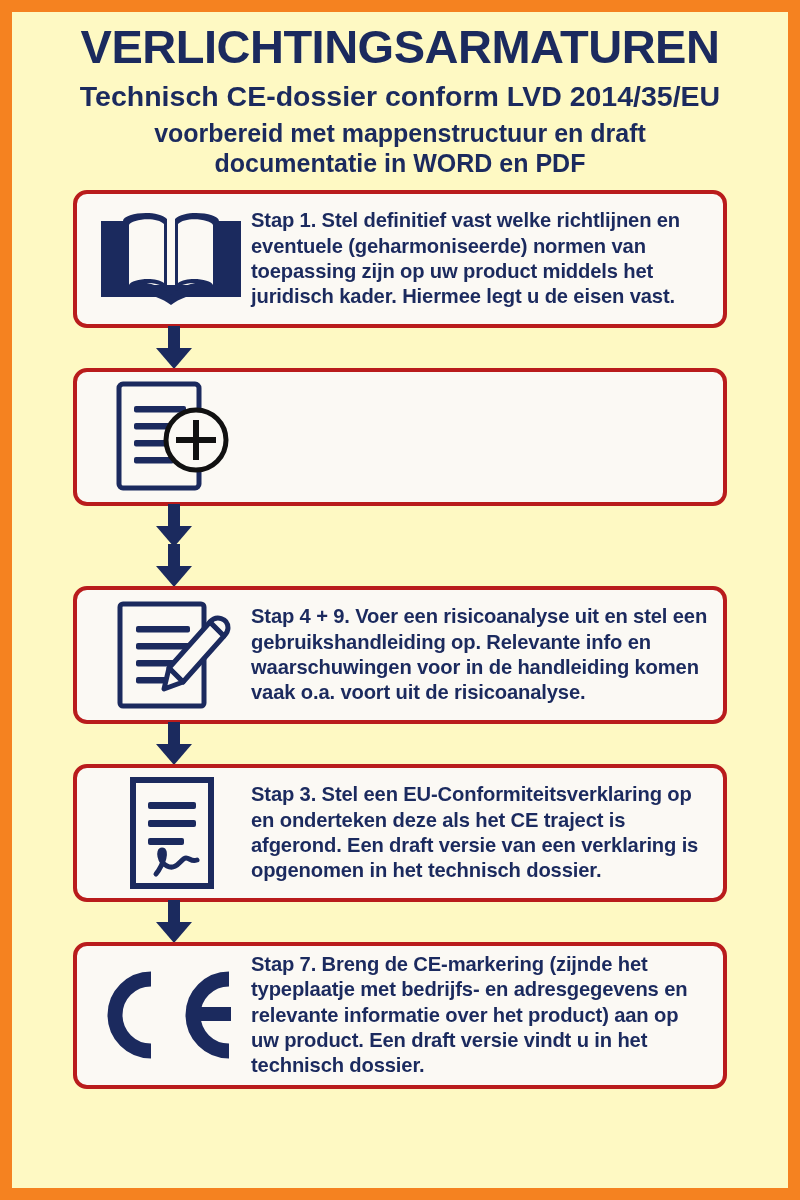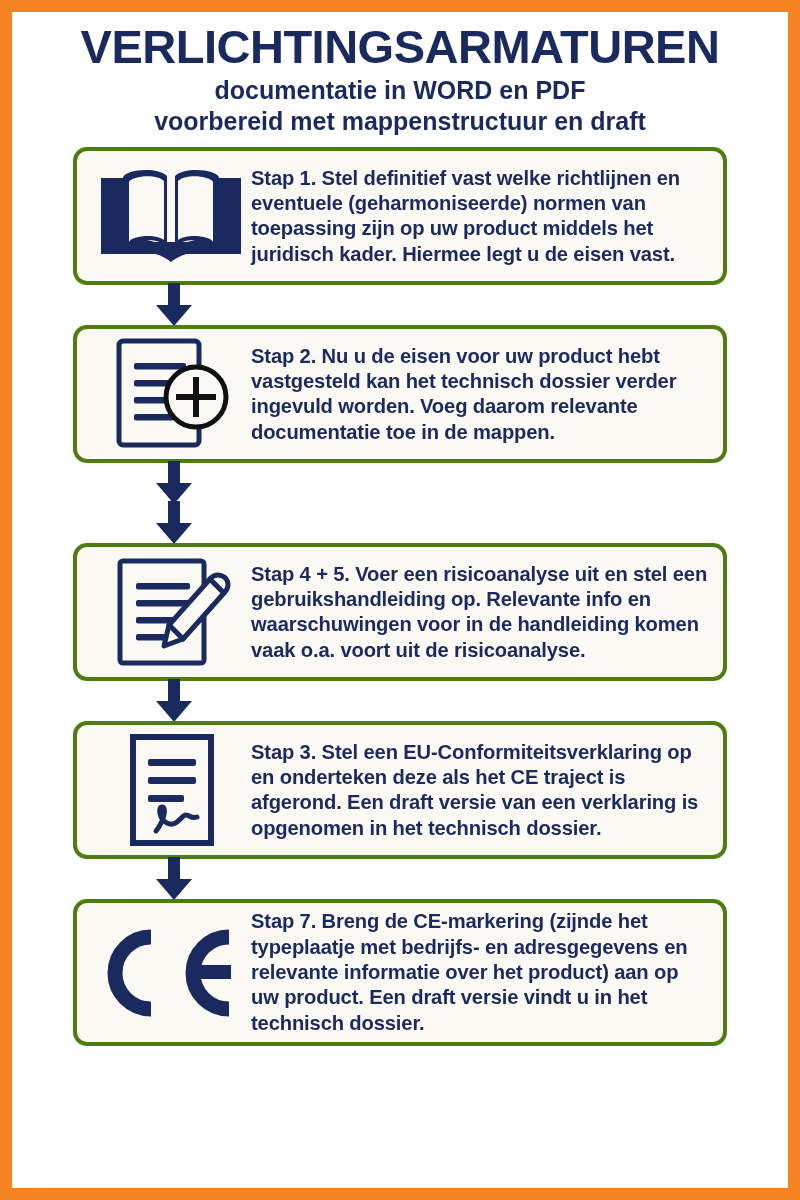--- a/index.html
+++ b/index.html
@@ -16,21 +16,21 @@
     width: 800px;
     height: 1200px;
     background: #f58220;
     padding: 12px;
   }
 
   #canvas {
     position: relative;
     width: 776px;
     height: 1176px;
-    background: #ffffff;
+    background: #fef9c3;
     overflow: hidden;
   }
 
   
   #header {
     padding-top: 10px;
     text-align: center;
   }
 
   #title {
@@ -66,21 +66,21 @@
   }
 
   .step-wrap {
     position: relative;
   }
 
   .step-box {
     position: relative;
     margin: 0 auto;
     width: 654px;
-    border: 4px solid #4d7c0f;
+    border: 4px solid #b91c1c;
     border-radius: 14px;
     background: #fbf9f4;
     display: flex;
     align-items: center;
     min-height: 130px;
     padding: 6px 10px 6px 14px;
   }
 
   .step-icon {
     flex: 0 0 160px;
@@ -116,23 +116,24 @@
   }
 </style>
 </head>
 <body>
 
 <div id="infographic">
   <div id="canvas">
 
     <div id="header">
       <div id="title">VERLICHTINGSARMATUREN</div>
+      <div id="subtitle-1">Technisch CE-dossier conform LVD 2014/35/EU</div>
       <div id="subtitle-2">
+        <div>voorbereid met mappenstructuur en draft</div>
         <div>documentatie in WORD en PDF</div>
-        <div>voorbereid met mappenstructuur en draft</div>
       </div>
     </div>
 
     <div id="steps">
 
       <div class="step-wrap">
         <div class="step-box">
           <div class="step-icon">
             <svg width="148" height="104" viewBox="0 0 148 104" aria-hidden="true">
               <g fill="#1b2a5e">
@@ -173,21 +174,20 @@
                 <rect x="29" y="62" width="52" height="6.5" rx="2"></rect>
                 <rect x="29" y="79" width="40" height="6.5" rx="2"></rect>
               </g>
               <circle cx="91" cy="62" r="30" fill="#fbf9f4" stroke="#111111" stroke-width="5"></circle>
               <g fill="#111111">
                 <rect x="88" y="42" width="6" height="40"></rect>
                 <rect x="71" y="59" width="40" height="6"></rect>
               </g>
             </svg>
           </div>
-          <div class="step-text">Stap 2. Nu u de eisen voor uw product hebt vastgesteld kan het technisch dossier verder ingevuld worden. Voeg daarom relevante documentatie toe in de mappen.</div>
         </div>
       </div>
 
       <div class="connector">
         <svg width="40" height="44" viewBox="0 0 40 44" aria-hidden="true">
           <g fill="#1b2a5e">
             <rect x="14" y="0" width="12" height="24"></rect>
             <path d="M2 22 h36 L20 43 Z"></path>
           </g>
         </svg>
@@ -214,21 +214,21 @@
                 <rect x="30" y="64" width="54" height="6.5" rx="2"></rect>
                 <rect x="30" y="81" width="40" height="6.5" rx="2"></rect>
               </g>
               <g fill="#fbf9f4" stroke="#1b2a5e" stroke-width="5" stroke-linejoin="round">
                 <path d="M104 26 L118 40 L77 86 L63 72 Z"></path>
                 <path d="M63 72 L77 86 L58 93 Z"></path>
                 <path d="M104 26 C 110 19, 122 22, 122 32 C 122 36, 120 38, 118 40 Z"></path>
               </g>
             </svg>
           </div>
-          <div class="step-text">Stap 4 + 5. Voer een risicoanalyse uit en stel een gebruikshandleiding op. Relevante info en waarschuwingen voor in de handleiding komen vaak o.a. voort uit de risicoanalyse.</div>
+          <div class="step-text">Stap 4 + 9. Voer een risicoanalyse uit en stel een gebruikshandleiding op. Relevante info en waarschuwingen voor in de handleiding komen vaak o.a. voort uit de risicoanalyse.</div>
         </div>
       </div>
 
       <div class="connector">
         <svg width="40" height="44" viewBox="0 0 40 44" aria-hidden="true">
           <g fill="#1b2a5e">
             <rect x="14" y="0" width="12" height="24"></rect>
             <path d="M2 22 h36 L20 43 Z"></path>
           </g>
         </svg>

